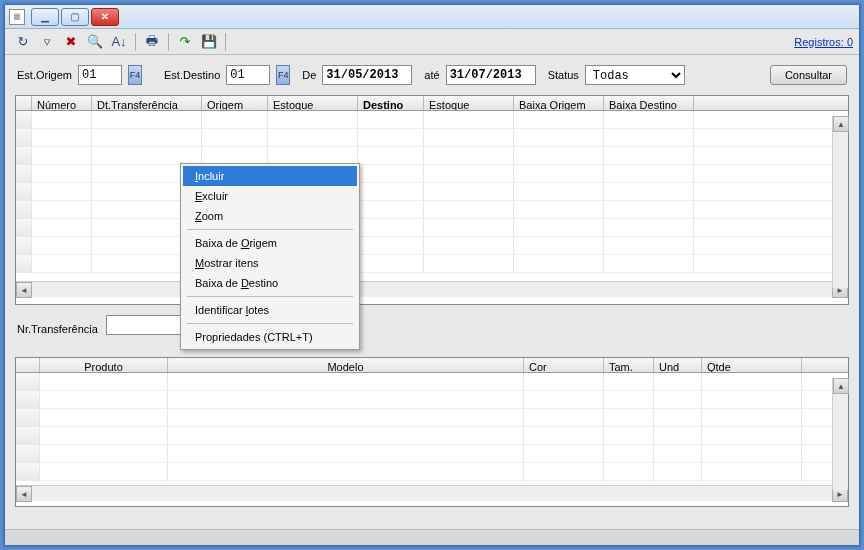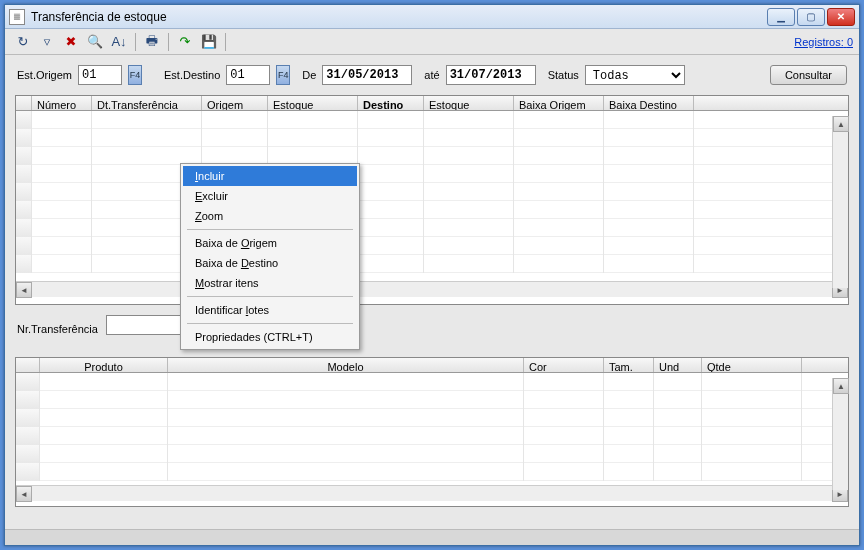--- a/index.html
+++ b/index.html
@@ -226,21 +226,20 @@
   .gridouter1 { position:relative; margin:0 10px; }
   .gridouter2 { position:relative; margin:12px 10px; }
 </style>
 </head>
 <body>
 
 <div class="window">
 
   <div class="titlebar">
     <div class="app-icon">▦</div>
-    <div class="title">Transferência de estoque</div>
     <div class="winbtns">
       <div class="winbtn">▁</div>
       <div class="winbtn">▢</div>
       <div class="winbtn close">✕</div>
     </div>
   </div>
 
   <div class="toolbar">
     <div class="tbicon">↻</div>
     <div class="tbicon">▿</div>
@@ -492,19 +491,19 @@
 
   <div class="statusbar"></div>
 </div>
 
 <div class="ctxmenu" id="ctx">
     <div class="ctxitem sel"><span class="underline">I</span>ncluir</div>
     <div class="ctxitem"><span class="underline">E</span>xcluir</div>
     <div class="ctxitem"><span class="underline">Z</span>oom</div>
     <div class="ctxsep"></div>
     <div class="ctxitem">Baixa de <span class="underline">O</span>rigem</div>
+    <div class="ctxitem"><span class="underline">M</span>ostrar itens</div>
     <div class="ctxitem">Baixa de <span class="underline">D</span>estino</div>
-    <div class="ctxitem"><span class="underline">M</span>ostrar itens</div>
     <div class="ctxsep"></div>
     <div class="ctxitem">Identificar <span class="underline">l</span>otes</div>
     <div class="ctxsep"></div>
     <div class="ctxitem">Propriedades (CTRL+T)</div>
   </div>
 
 </body></html>

